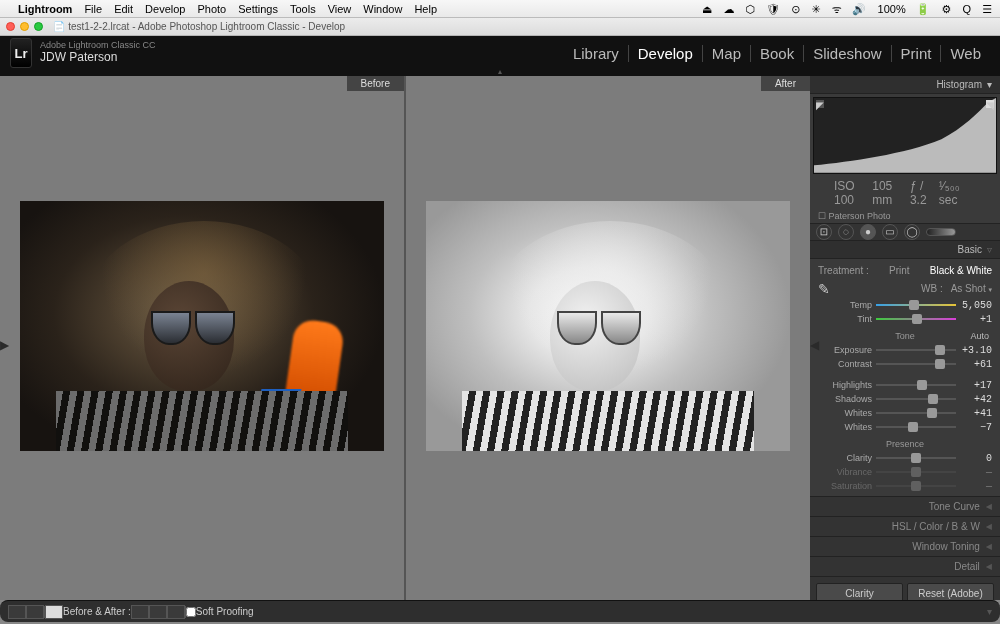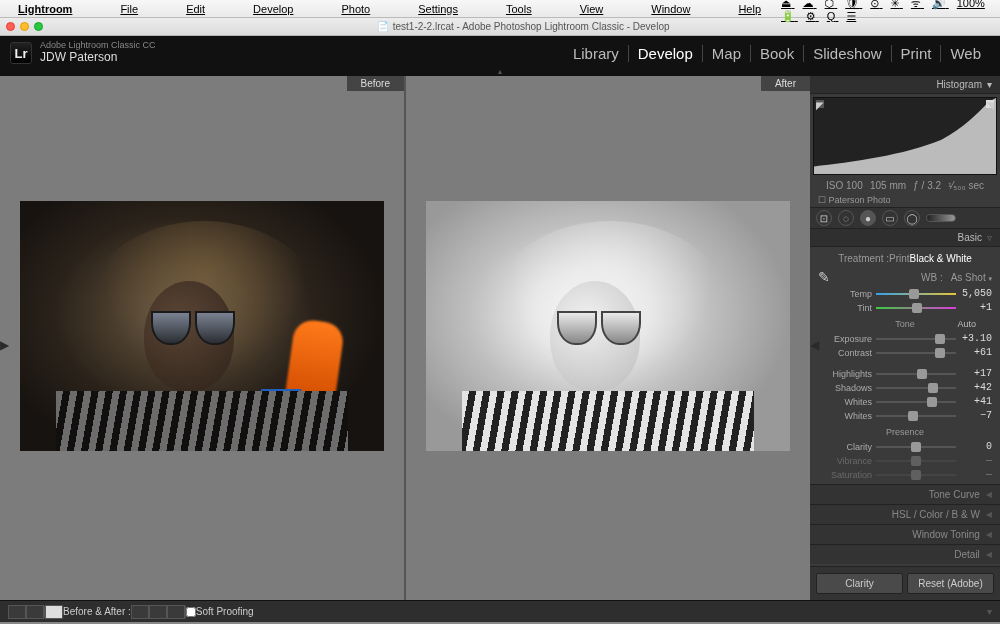--- a/index.html
+++ b/index.html
@@ -1,31 +1,31 @@
 <!DOCTYPE html>
 <html><head>
 <meta charset="utf-8">
 <style>
   * { margin:0; padding:0; box-sizing:border-box; font-family: "Helvetica Neue", Arial, sans-serif; }
   body { width:1000px; height:624px; background:#888; overflow:hidden; font-size:11px; color:#ccc; }
-  .mac-menubar { height:18px; background:linear-gradient(#f7f7f7,#e9e9e9); display:flex; align-items:center; padding:0 8px; color:#000; font-size:11px; border-bottom:1px solid #bbb;text-decoration:underline; }
+  .mac-menubar { height:18px; background:linear-gradient(#f7f7f7,#e9e9e9); display:flex; align-items:center; padding:0 8px; color:#000; font-size:11px; border-bottom:1px solid #bbb; }
   .mac-menubar .apple { margin-right:10px; font-size:13px;}
   .mac-menubar .app-name { font-weight:600; margin-right:12px;}
-  .mac-menubar .menu { margin-right:12px;margin-left:36px;}
+  .mac-menubar .menu { margin-right:12px;}
   .mac-menubar .spacer { flex:1; }
   .mac-menubar .right-icons span { margin-left:8px; font-size:11px;}
   .mac-titlebar { height:18px; background:linear-gradient(#ececec,#dcdcdc); display:flex; align-items:center; padding:0 6px; color:#444; font-size:10px; border-bottom:1px solid #b5b5b5;}
   .traffic { display:flex; gap:5px; margin-right:10px;}
   .traffic div{ width:9px; height:9px; border-radius:50%; }
   .tclose{background:#ff5f57;border:1px solid #e33e32;}
   .tmin{background:#ffbd2e;border:1px solid #e09e00;}
   .tmax{background:#28c940;border:1px solid #12a025;}
-  .mac-titlebar .title{flex:1; text-align:center; color:#555;}
+  .mac-titlebar .title{flex:1; color:#555;}
   .lr-top { height:34px; background:#111; display:flex; align-items:center; padding:0 10px;}
-  .lr-logo { width:22px; height:22px; background:linear-gradient(#222,#000); border:1px solid #333; border-radius:3px; display:flex; align-items:center; justify-content:center; font-size:13px; font-weight:bold; color:#eee; margin-right:8px;}
+  .lr-logo { width:22px; height:30px; background:linear-gradient(#222,#000); border:1px solid #333; border-radius:3px; display:flex; align-items:center; justify-content:center; font-size:13px; font-weight:bold; color:#eee; margin-right:8px;}
   .lr-id { font-size:9px; color:#888; line-height:1.1;}
   .lr-id .u{font-size:12px; color:#ddd;}
   .lr-modules { margin-left:auto; display:flex; align-items:center; gap:0;}
   .lr-modules .mod { color:#bbb; font-size:15px; padding:0 9px; border-right:1px solid #444; cursor:pointer;}
   .lr-modules .mod:last-child{border-right:none;}
   .lr-modules .mod.active{ color:#fff; font-weight:500;}
   .triangle-tab { height:6px; background:#111; text-align:center; color:#555; font-size:8px; line-height:4px;}
   .main { display:flex; height:524px; background:#111;}
   .canvas { flex:1; background:#7c7c7c; position:relative; display:flex;}
   .pane { flex:1; position:relative;}
@@ -51,47 +51,47 @@
   .photo .stripes{position:absolute; left:10%; right:10%; bottom:0; height:60px; background:repeating-linear-gradient(100deg,#e4e4e4 0 7px,#222 7px 14px);}
   .photo.before .stripes{background:repeating-linear-gradient(100deg,#6c6c6c 0 7px,#11100e 7px 14px);}
   .edge-arrow{position:absolute; top:50%; width:8px; height:14px; color:#2a2a2a; font-size:12px;}
   .edge-arrow.left{left:0;} .edge-arrow.right{right:-8px;}
   .rpanel { width:190px; background:#3a3a3a; display:flex; flex-direction:column; overflow:hidden; font-size:10px;}
   .rpanel .section-head{ background:#2f2f2f; color:#bbb; padding:3px 8px; text-align:right; font-size:10px; border-bottom:1px solid #222; display:flex; justify-content:flex-end; align-items:center; gap:5px;}
   .histo { height:78px; background:#222; margin:3px; position:relative; border:1px solid #111;}
   .histo svg{width:100%;height:100%;}
   .histo .clip{position:absolute;top:2px;width:8px;height:8px;background:#555;}
   .histo .clip.l{left:2px;} .histo .clip.r{right:2px;background:#ddd;}
-  .meta-row{ display:flex; justify-content:space-between; padding:2px 16px; color:#999; font-size:10px;}
+  .meta-row{ display:flex; justify-content:space-between; padding:2px 24px; color:#999; font-size:12px;}
   .chk{padding:2px 8px;color:#999;font-size:9px;}
   .toolstrip{height:22px; background:#333; border-top:1px solid #222; border-bottom:1px solid #222; display:flex; align-items:center; gap:6px; padding:0 6px;}
   .toolstrip .t{width:16px;height:16px;border:1px solid #555;border-radius:50%;display:flex;align-items:center;justify-content:center;}
   .toolstrip .t.active{background:#555;}
   .toolstrip .grad{width:30px;height:8px;background:linear-gradient(90deg,#222,#999);border-radius:4px;border:1px solid #555;}
   .basic { padding:4px 8px; display:flex; flex-direction:column; gap:3px;}
   .row{display:flex;align-items:center;gap:4px;}
   .row .lab{width:54px;text-align:right;color:#aaa;font-size:9px;}
   .row .val{width:32px;text-align:right;color:#ddd;font-size:10px;font-family:Liberation Mono, monospace;}
   .row .sld{flex:1;height:10px;position:relative;}
   .row .sld .track{position:absolute;top:4px;left:0;right:0;height:2px;background:#555;}
   .row .sld .track.temp{background:linear-gradient(90deg,#37a0e6,#e6c337);}
   .row .sld .track.tint{background:linear-gradient(90deg,#3ecb3e,#d93ed9);}
   .row .sld .knob{position:absolute;top:0;width:10px;height:10px;background:#999;border-radius:2px;transform:translateX(-50%);}
   .subhead{color:#999;text-align:center;font-size:9px;margin:3px 0 1px;position:relative;}
-  .subhead .auto{position:absolute;right:16px;color:#bbb;margin-left:48px;}
-  .treat{display:flex;justify-content:center;padding:2px 0;color:#999;}
+  .subhead .auto{position:absolute;right:3px;color:#bbb;margin-left:48px;}
+  .treat{display:flex;justify-content:space-between;padding:2px 0;color:#999;}
   .treat .sel{color:#fff;}
   .wbrow{display:flex;align-items:center;justify-content:flex-end;gap:8px;color:#999;}
   .eyedrop{font-size:14px;color:#ccc;}
   .collapsed{background:#333;color:#888;padding:4px 8px;text-align:right;border-top:1px solid #222;font-size:10px;display:flex;justify-content:flex-end;align-items:center;gap:6px;}
   .collapsed .arrow{color:#555;font-size:8px;}
   .rp-filler{flex:1;background:#3a3a3a;}
   .rp-buttons{display:flex;gap:4px;padding:6px;background:#333;border-top:1px solid #222;}
   .rp-buttons button{flex:1;background:#4a4a4a;border:1px solid #222;color:#ccc;font-size:10px;padding:4px 0;border-radius:2px;}
-  .bottombar{height:22px;background:#2e2e2e;display:flex;align-items:center;padding:0 8px;color:#ccc;font-size:10px;border-top:1px solid #111;}
+  .bottombar{height:22px;background:#2e2e2e;display:flex;align-items:center;padding:0 8px;color:#ccc;font-size:10px;border-top:1px solid #111;border-radius:8px;}
   .bottombar .toolbtn{width:18px;height:14px;border:1px solid #555;background:#3a3a3a;display:inline-block;}
   .bottombar .toolbtn.active{background:#ddd;}
   .bottombar .divider{width:1px;height:12px;background:#555;}
   .bottombar input[type=checkbox]{accent-color:#888;width:10px;height:10px;}
 </style>
 </head>
 <body>
 
 <div class="mac-menubar">
   <span class="apple"></span>

